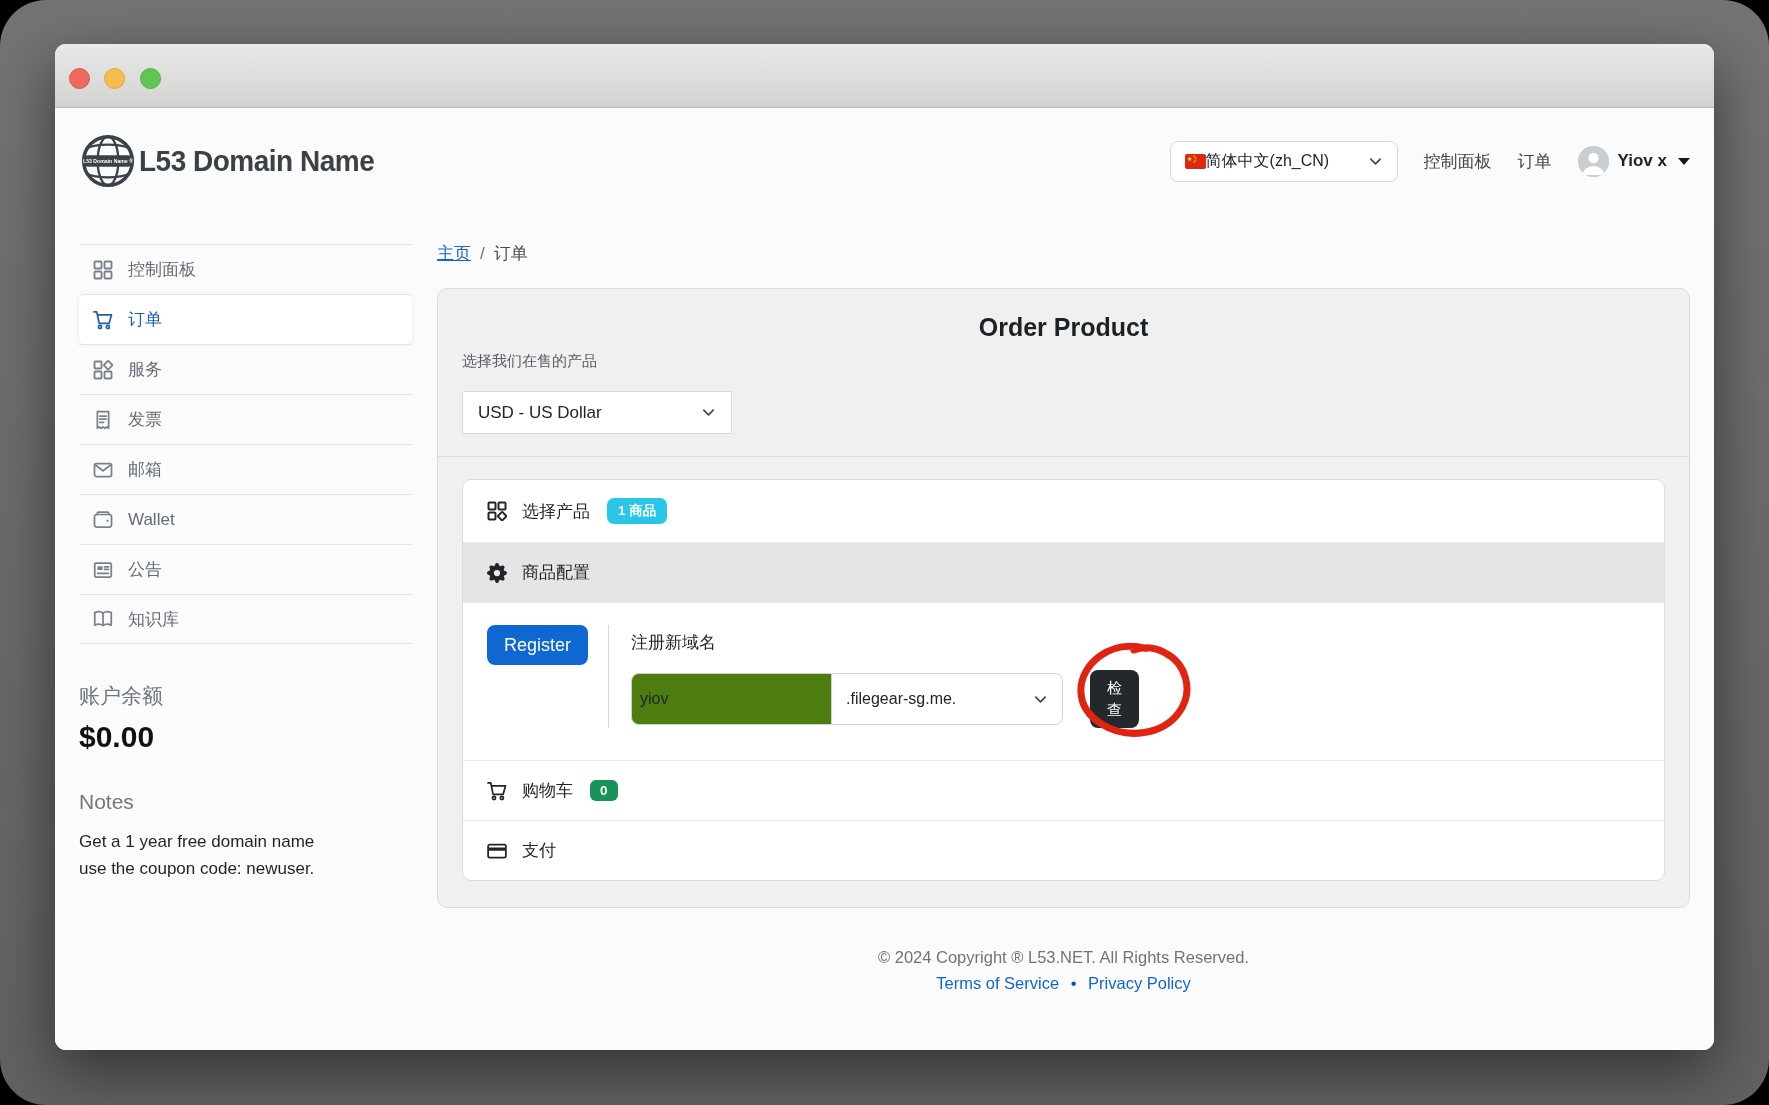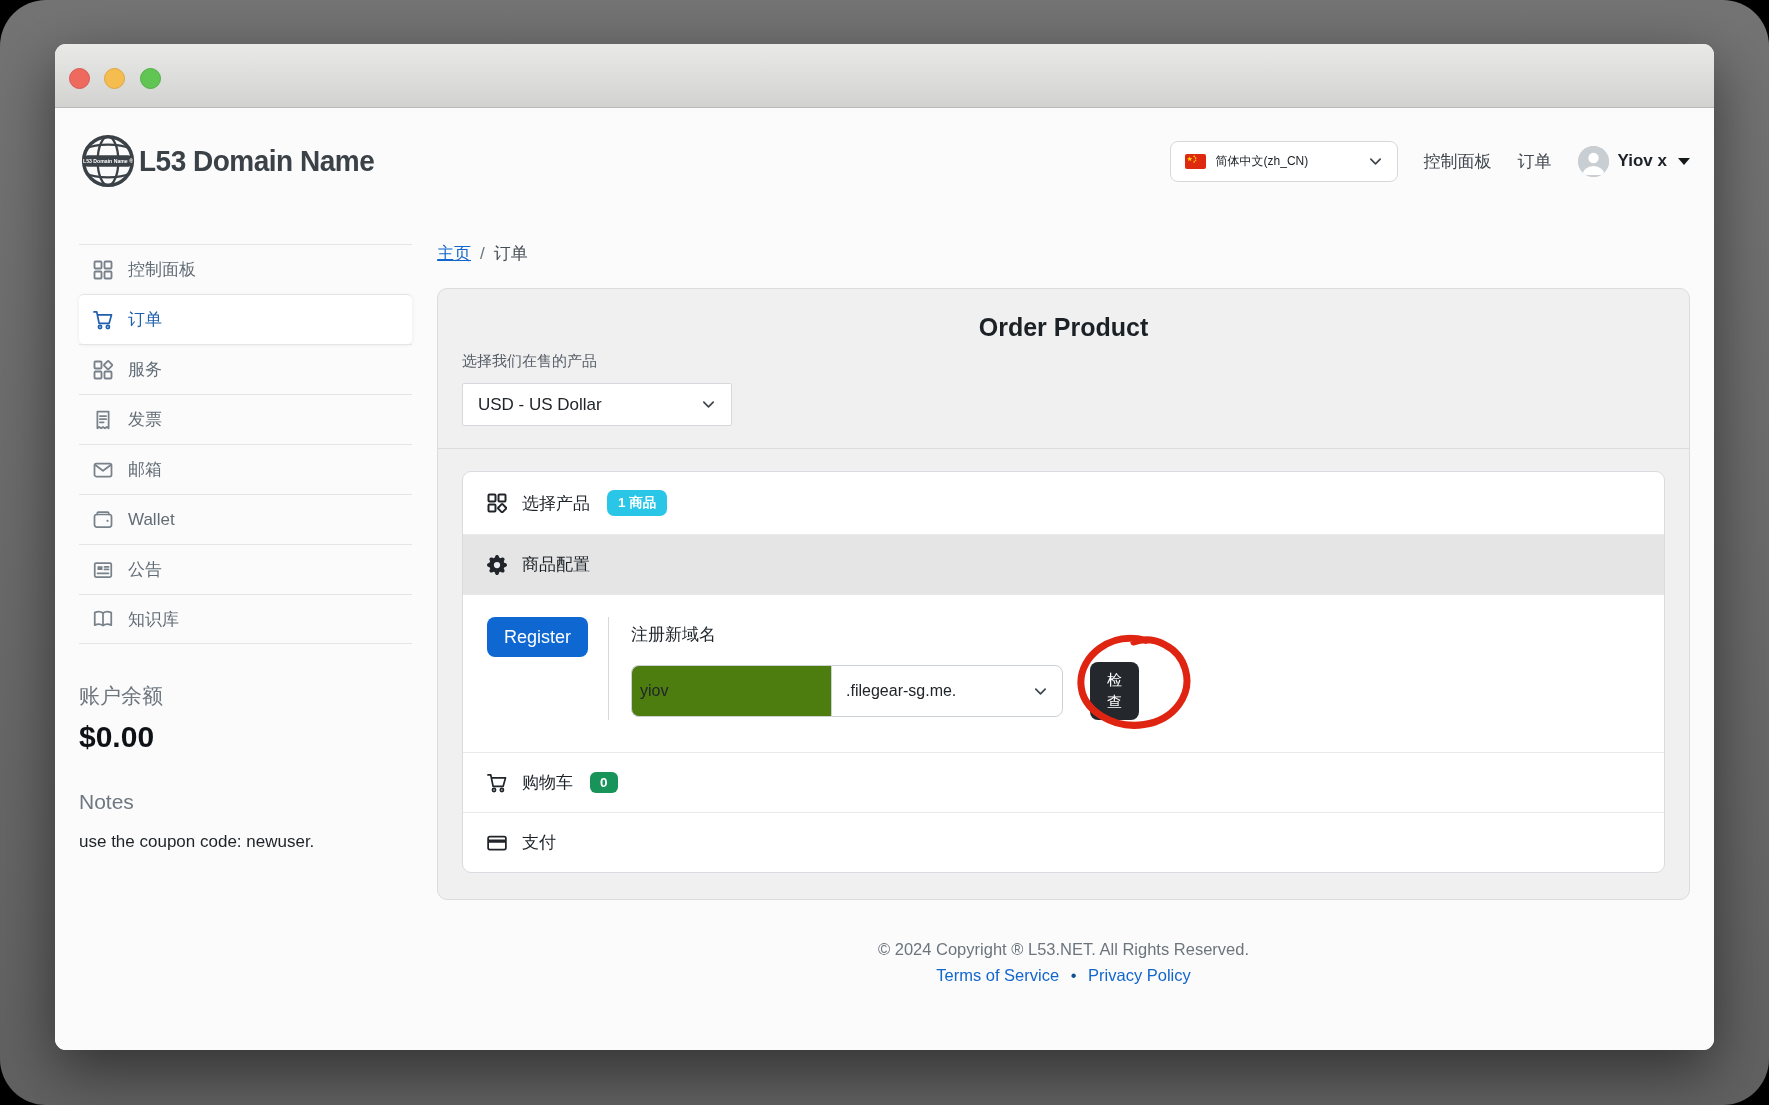--- a/index.html
+++ b/index.html
@@ -30,23 +30,23 @@
   .tl.yellow{ left:49px; background:#f5bd4f; border:1px solid #dfa53c; }
   .tl.green{ left:85px; background:#61c554; border:1px solid #4daf43; }
   .content{ flex:1; padding:0 24px; overflow:hidden; background:#fbfbfb; }
 
   
   .topbar{ height:106px; display:flex; align-items:center; justify-content:space-between; }
   .brand{ display:flex; align-items:center; gap:2px; cursor:pointer; }
   .brand-name{ font-size:28px; font-weight:800; color:#3a4147; letter-spacing:-.5px; transform:scaleY(1.08); }
   .top-right{ display:flex; align-items:center; gap:26px; }
   .lang-select{
-    display:flex; align-items:center; gap:10px; width:228px; height:41px;
+    display:flex; align-items:center; width:228px; height:41px;
     background:#fff; border:1px solid #d7d7d7; border-radius:8px; padding:0 14px;
-    font-size:12px; color:#212529; cursor:pointer;
+    font-size:16px; color:#212529; cursor:pointer;
   }
   .lang-select .lbl{ flex:1; }
   .top-link{ font-size:17px; color:#3e454c; text-decoration:none; cursor:pointer; }
   .user{ display:flex; align-items:center; gap:9px; cursor:pointer; }
   .avatar{ width:31px; height:31px; border-radius:50%; overflow:hidden; background:#c9ced3; display:block; }
   .user-name{ font-size:17px; font-weight:600; color:#1d2228; }
   .caret{ width:0; height:0; border-left:6px solid transparent; border-right:6px solid transparent; border-top:7px solid #15181b; margin-left:2px; }
 
   
   .layout{ display:flex; gap:25px; }
@@ -72,21 +72,21 @@
   .breadcrumb a{ color:#1266cc; text-decoration:underline; cursor:pointer; }
   .breadcrumb .cur{ color:#444c54; }
 
   .card{
     margin-top:23px; background:#f0f0f1; border:1px solid #dcdcdd; border-radius:10px;
     padding:24px 24px 26px;
   }
   .card h2{ font-size:25px; font-weight:600; color:#1c2126;text-align:center; }
   .card .subtitle{ margin-top:10px; font-size:15px; color:#565e66; }
   .currency-select{
-    margin-top:12px; width:270px; height:43px; background:#fff; border:1px solid #d5d9dd;
+    margin-top:20px; width:270px; height:43px; background:#fff; border:1px solid #d5d9dd;
     border-radius:2px; display:flex; align-items:center; justify-content:space-between;
     padding:0 15px; font-size:17px; color:#212529; cursor:pointer;
   }
   .full-divider{ border:none; border-top:1px solid #dcdcdd; margin:22px -24px; }
 
   .inner-card{ background:#fff; border:1px solid #d8dce0; border-radius:9px; overflow:hidden; }
   .step-row{ display:flex; align-items:center; gap:15px; padding:18px 24px; font-size:17px; color:#1d2329; border-top:1px solid #e7e9eb; }
   .step-row:first-child{ border-top:none; }
   .step-row .icn{ width:20px; height:20px; color:#212529; flex:0 0 20px; }
   .step-row.active{ background:#e5e5e5;text-align:right; }
@@ -260,20 +260,21 @@
                 <path d="M8 3.2 V13.2"></path>
               </svg>
               <span>知识库</span>
             </div>
           </nav>
 
           <div class="balance-label">账户余额</div>
           <div class="balance-value">$0.00</div>
           <div class="notes-label">Notes</div>
           <p class="notes-text">
+            <span>Get a 1 year free domain name</span>
             <span>use the coupon code: newuser.</span>
           </p>
         </aside>
 
         <main class="main">
           <div class="breadcrumb">
             <a>主页</a>
             <span>/</span>
             <span class="cur">订单</span>
           </div>

